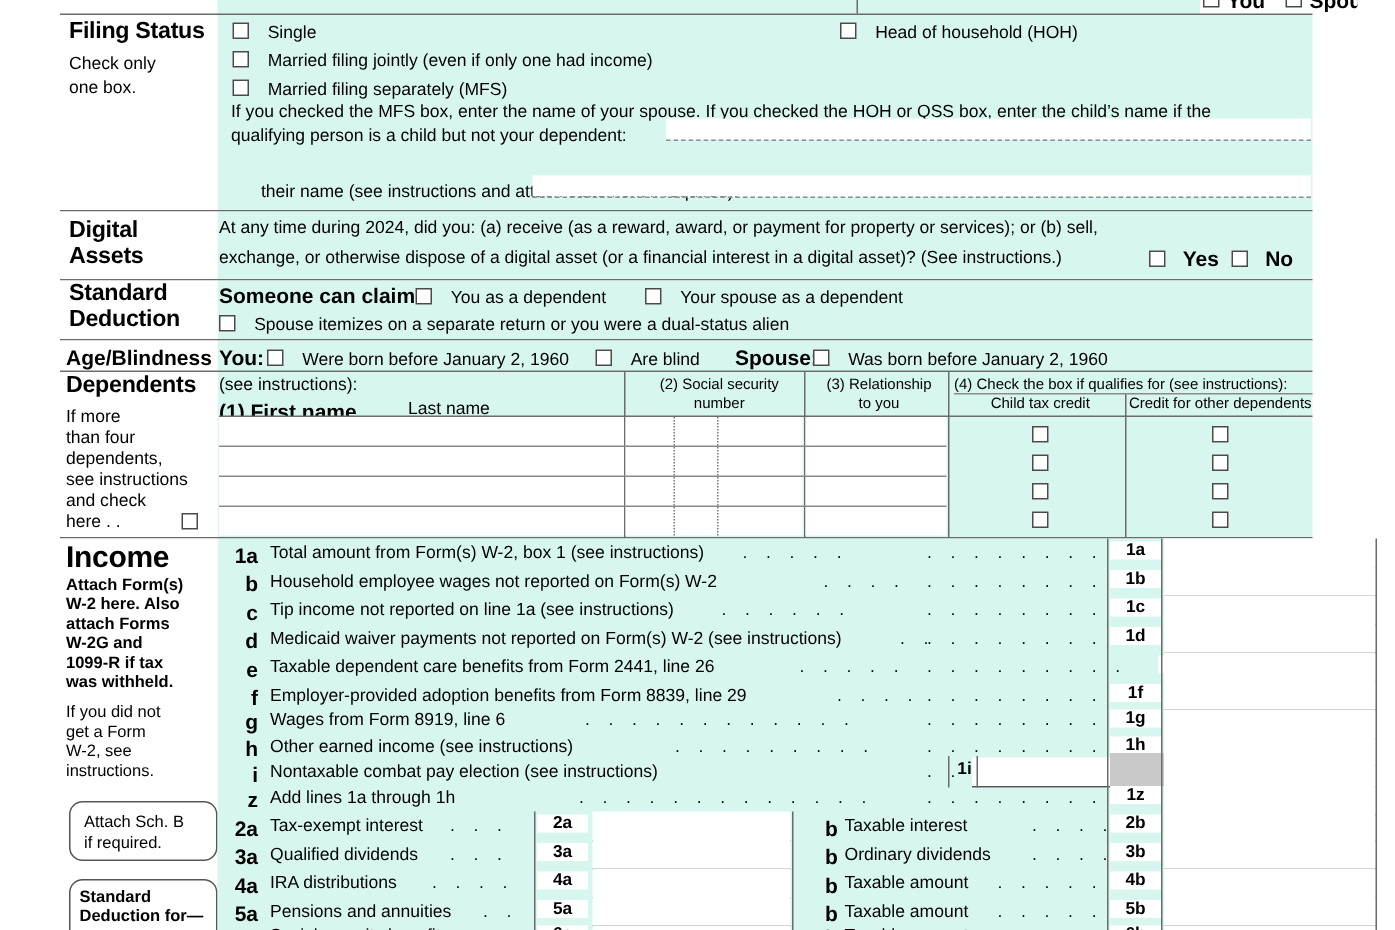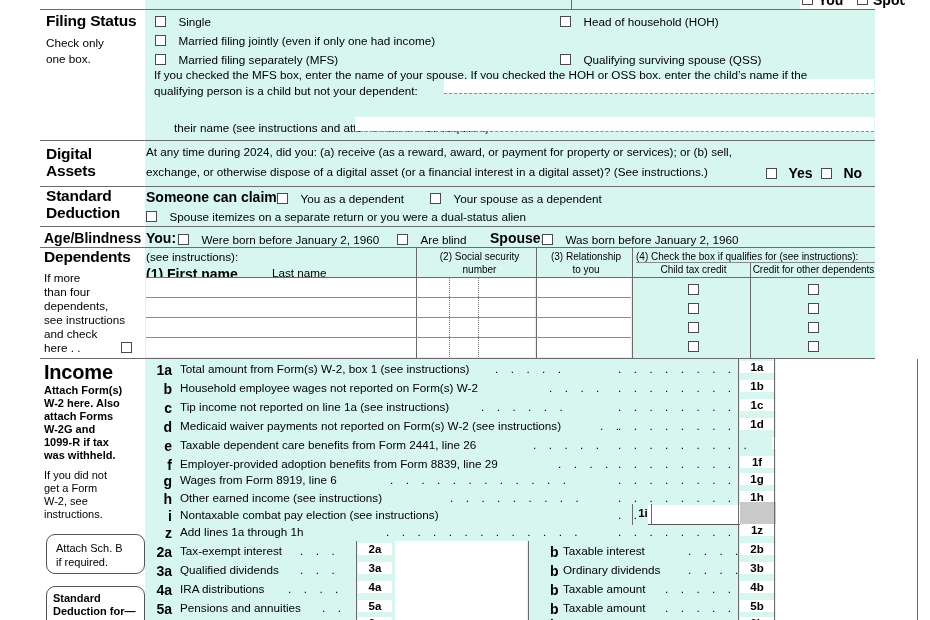--- a/index.html
+++ b/index.html
@@ -69,24 +69,20 @@
     <span class="txt" style="margin-left:8px;">Married filing jointly (even if only one had income)</span>
   </div>
   <div style="position:absolute;left:115px;top:50px;">
     <span class="cb"></span>
     <span class="txt" style="margin-left:8px;">Married filing separately (MFS)</span>
   </div>
 
   <div style="position:absolute;left:520px;top:12px;">
     <span class="cb"></span>
     <span class="txt" style="margin-left:8px;">Head of household (HOH)</span>
-  </div>
-  <div style="position:absolute;left:520px;top:50px;">
-    <span class="cb"></span>
-    <span class="txt" style="margin-left:8px;">Qualifying surviving spouse (QSS)</span>
   </div>
 
   <div class="txt" style="position:absolute;left:114px;top:84px;">qualifying person is a child but not your dependent:</div>
   <div class="txt" style="position:absolute;left:114px;top:68px;">If you checked the MFS box, enter the name of your spouse. If you checked the HOH or QSS box, enter the child’s name if the</div>
   <div class="wbox" style="left:404px;top:79px;width:430px;height:14px;"></div>
   <div class="dashline" style="left:404px;top:93px;width:430px;"></div>
 
   <div class="txt" style="position:absolute;left:134px;top:121px;">their name (see instructions and attach statement if required):</div>
   <div class="wbox" style="left:315px;top:117px;width:519px;height:14px;"></div>
   <div class="dashline" style="left:315px;top:131px;width:519px;"></div>

